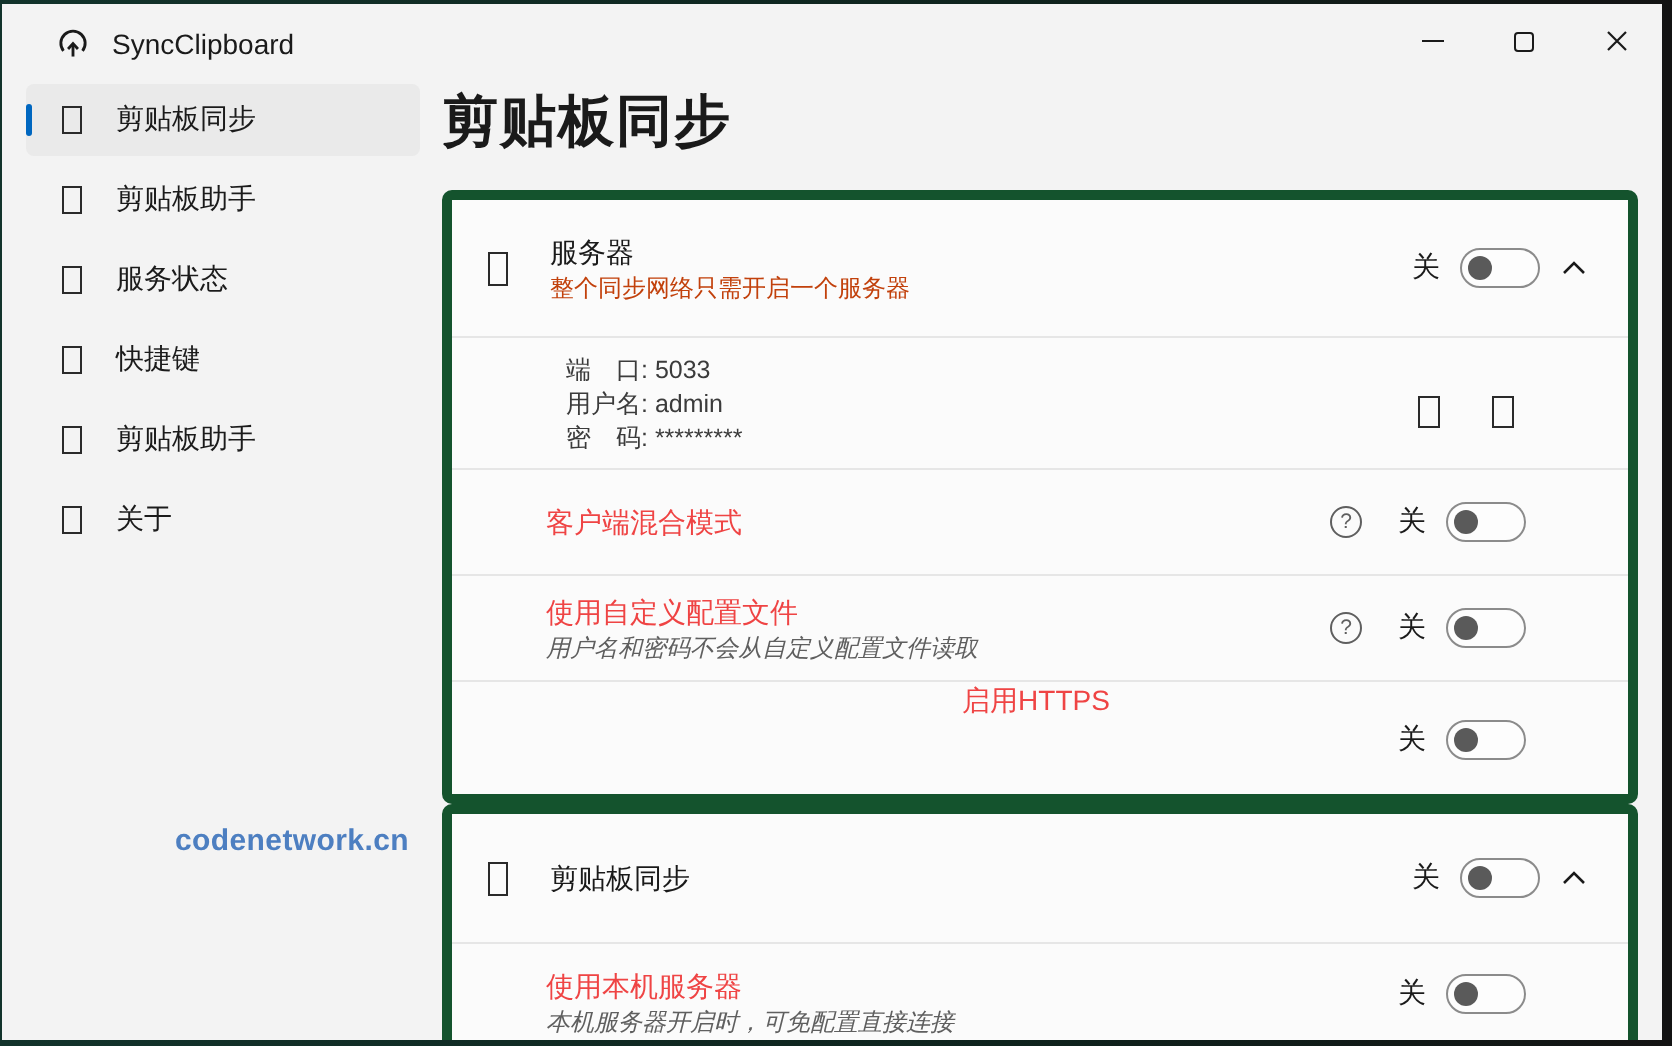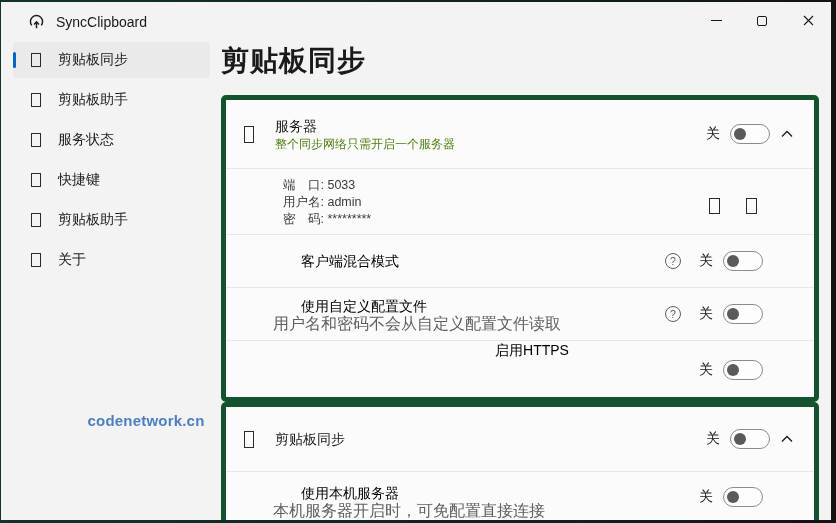--- a/index.html
+++ b/index.html
@@ -37,40 +37,40 @@
   .card { position:absolute; left:220px; width:598px; background:#fbfbfb; border:5px solid #14532d; border-radius:5px; overflow:hidden; }
   .card1 { top:93px; }
   .card2 { top:400px; height:240px; }
   .divider { height:1px; background:#e6e6e6; }
 
   .card-header { display:flex; align-items:center; padding:0 21px 0 18px; }
   .card1 .card-header { height:68px; }
   .card2 .card-header { height:64px; }
   .card-header .tofu { width:10px; height:17px; margin-right:21px; flex:none; }
   .hdr-text .t1 { font-size:14px; color:#1a1a1a; line-height:19px; }
-  .hdr-text .t2 { font-size:12px; color:#4d7c0f; line-height:16px; }
+  .hdr-text .t2 { font-size:12px; color:#c2410c; line-height:16px; }
 
   .controls { margin-left:auto; display:flex; align-items:center; }
   .toggle-label { font-size:14px; color:#1a1a1a; margin-right:10px; }
   .toggle { width:40px; height:20px; border:1px solid #8b8b8b; border-radius:10px; background:#fdfdfd; position:relative; cursor:default; flex:none; }
   .toggle .knob { position:absolute; left:3px; top:3px; width:12px; height:12px; border-radius:50%; background:#5a5a5a; }
   .chevron { margin-left:11px; display:flex; align-items:center; }
   .help { width:16px; height:16px; border:1px solid #5f5f5f; border-radius:50%; color:#5f5f5f; font-size:10.5px; display:flex; align-items:center; justify-content:center; margin-right:18px; flex:none; }
 
   .detail { height:65px; display:flex; padding:8px 57px 0 57px; }
   .detail-lines { font-size:12.5px; color:#3b3b3b; line-height:17px; }
   .detail-actions { margin-left:auto; display:flex; align-items:center; gap:26px; }
   .detail-actions .tofu { width:11px; height:16px; }
 
   .card-row { display:flex; align-items:center; padding:0 51px 0 47px; }
   .row-h52 { height:52px; }
   .row-h56 { height:56px;flex-direction:column; }
   .row-last { height:114px; align-items:flex-start; padding-top:12px; }
-  .row-text .t1 { font-size:14px; color:#000000; line-height:19px;margin-left:28px; }
-  .row-text .t2 { font-size:16px; color:#5f5f5f; line-height:16px; }
+  .row-text .t1 { font-size:14px; color:#ef4444; line-height:19px; }
+  .row-text .t2 { font-size:12px; color:#5f5f5f; line-height:16px;font-style:italic; }
   .row-last .controls { margin-top:3px; }
 </style>
 </head>
 <body>
 
 <div class="desktop"></div>
 
 <div class="window">
 
   <div class="titlebar">

